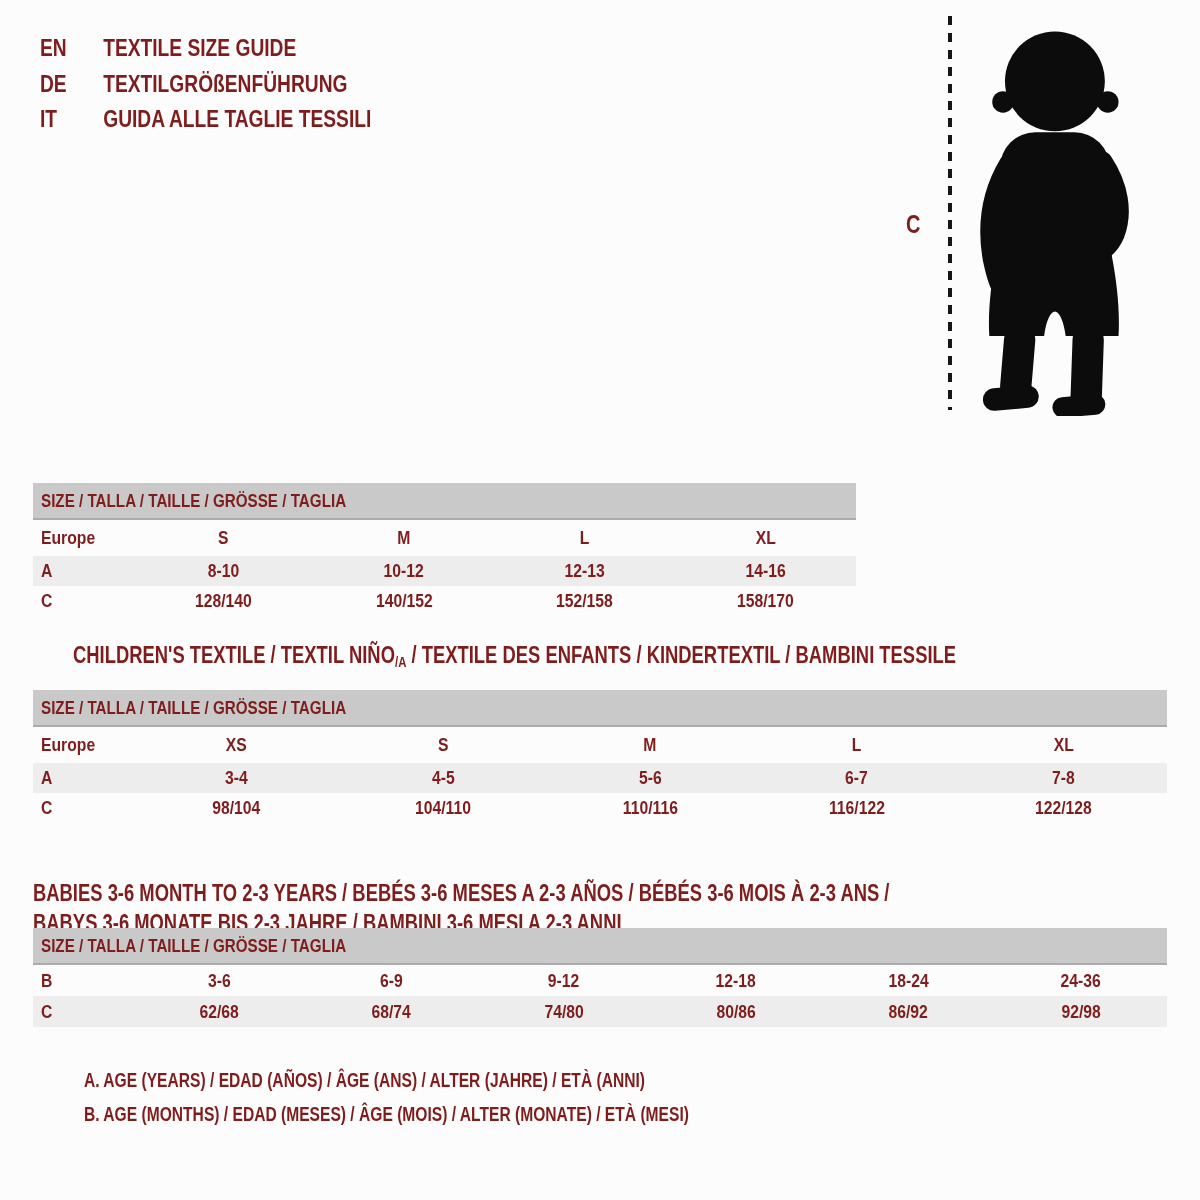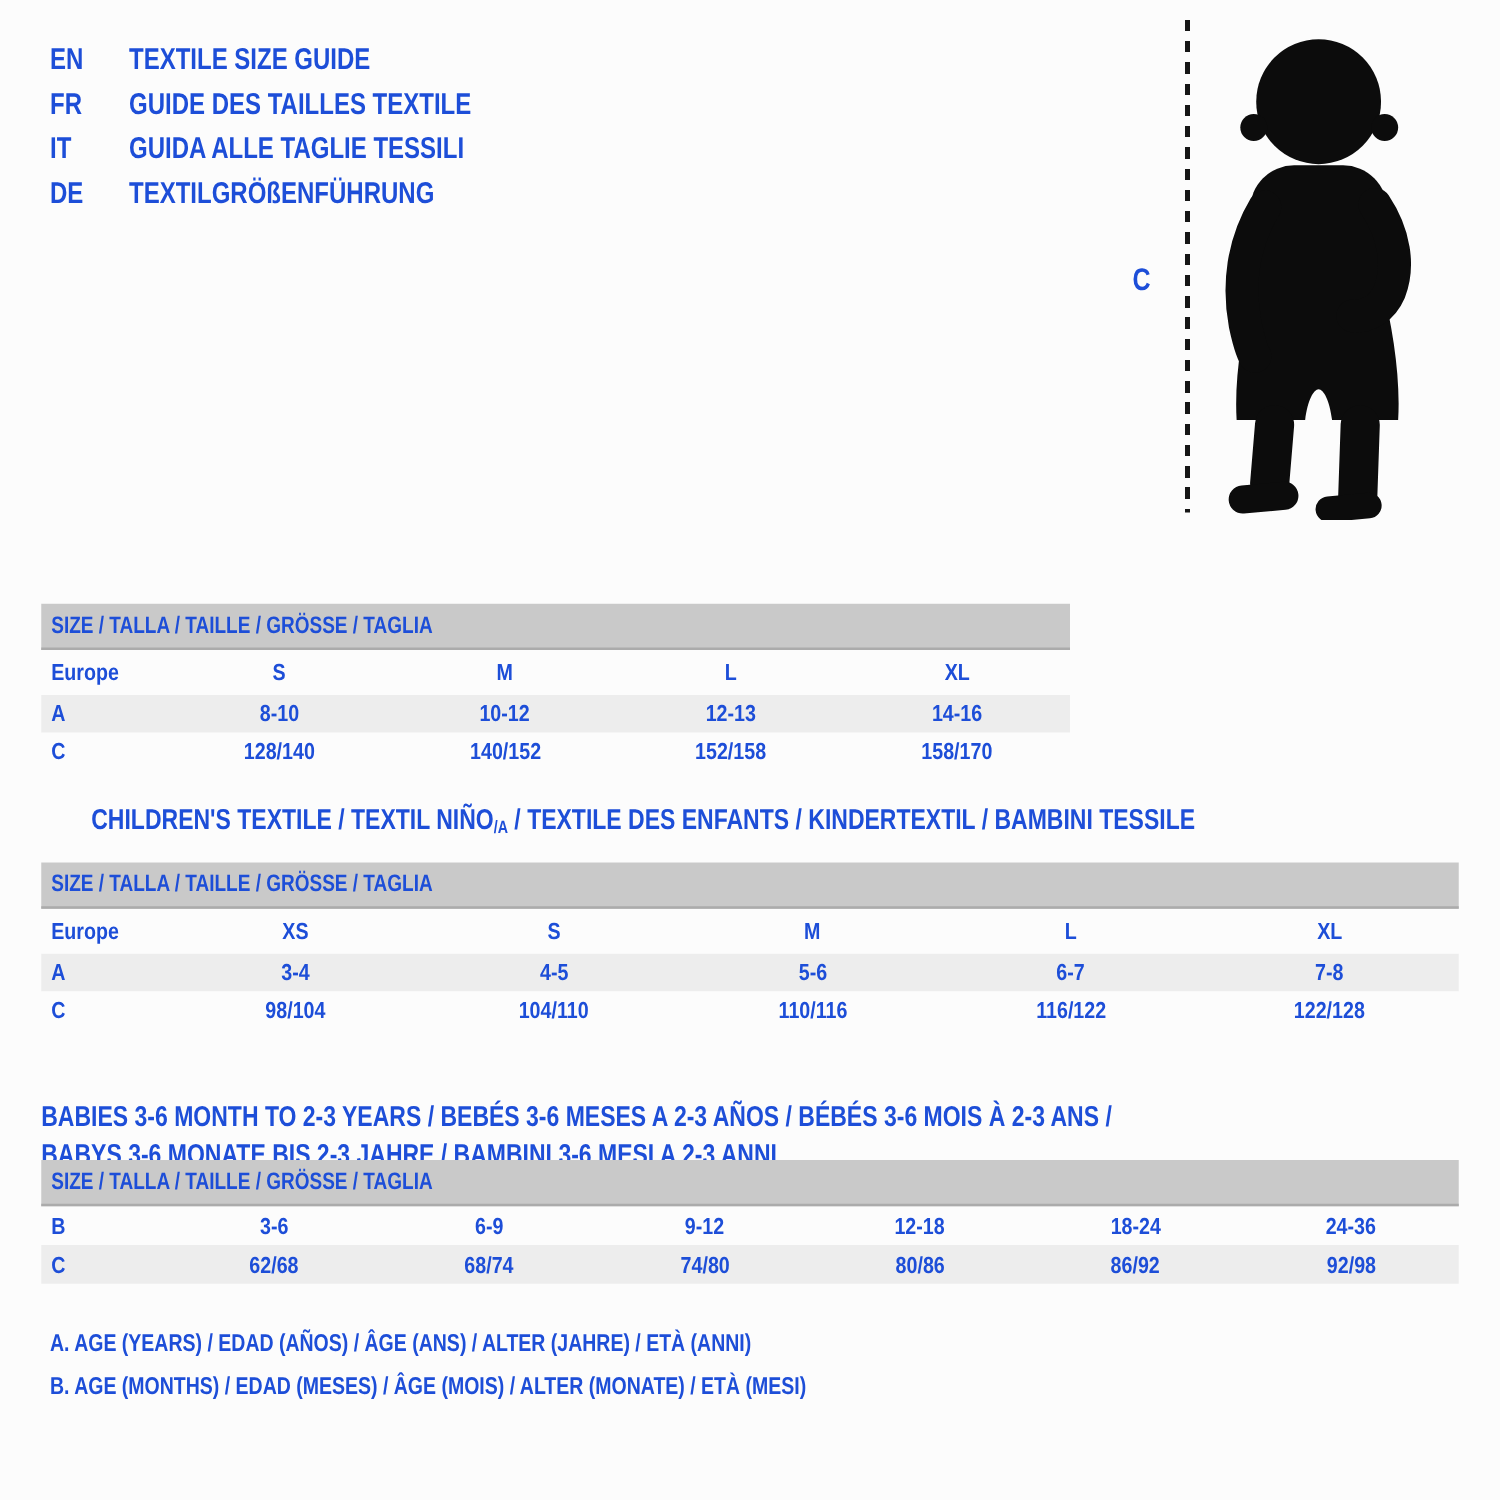--- a/index.html
+++ b/index.html
@@ -1,20 +1,20 @@
 <!DOCTYPE html>
 <html><head>
 <meta charset="utf-8">
 <style>
   html,body { margin:0; padding:0; background:#ffffff; }
   .canvas {
     position:relative; width:1200px; height:1200px;
     background:#fcfcfc; overflow:hidden;
     font-family:"Liberation Sans", sans-serif;
-    color:#1d4ed8;
+    color:#7f1d1d;
   }
   .cond {
     display:inline-block;
     transform:scaleX(0.8);
     transform-origin:0 50%;
     white-space:nowrap;
     font-weight:bold;
   }
   .ct {
     display:inline-block;
@@ -59,40 +59,37 @@
   .trow { display:flex; align-items:center; font-weight:bold; font-size:18.5px; }
   .row-europe { height:36px; }
   .row-data { height:30px; }
   .babies-table .row-data { height:31px; }
   .banded { background:#ededed; }
   .trow .lbl { width:100px; padding-left:8px; box-sizing:border-box; }
   .trow .cell { flex:1; text-align:center; }
 
   
   .legend { position:absolute; left:40px; top:1064px; }
-  .legend-line { height:33.5px; display:flex; align-items:flex-start; }
+  .legend-line { height:33.5px; display:flex; align-items:center;margin-left:44px; }
   .legend-line .cond { font-size:19.5px; }
 </style>
 </head>
 <body>
 
 <div class="canvas">
 
   <div class="lang-header">
     <div class="lang-row">
       <span class="cond"><span class="lang-code">EN</span><span>TEXTILE SIZE GUIDE</span></span>
     </div>
     <div class="lang-row">
-      <span class="cond"><span class="lang-code">FR</span><span>GUIDE DES TAILLES TEXTILE</span></span>
+      <span class="cond"><span class="lang-code">DE</span><span>TEXTILGRÖßENFÜHRUNG</span></span>
     </div>
     <div class="lang-row">
       <span class="cond"><span class="lang-code">IT</span><span>GUIDA ALLE TAGLIE TESSILI</span></span>
-    </div>
-    <div class="lang-row">
-      <span class="cond"><span class="lang-code">DE</span><span>TEXTILGRÖßENFÜHRUNG</span></span>
     </div>
   </div>
 
   <span class="c-label cond">C</span>
   <div class="measure-line"></div>
   <svg class="baby-svg" width="186" height="402" viewBox="0 0 190 405">
     <g fill="#0c0c0c" stroke="none">
       <circle cx="100" cy="66" r="51"></circle>
       <circle cx="47" cy="87" r="11"></circle>
       <circle cx="154" cy="87" r="11"></circle>

